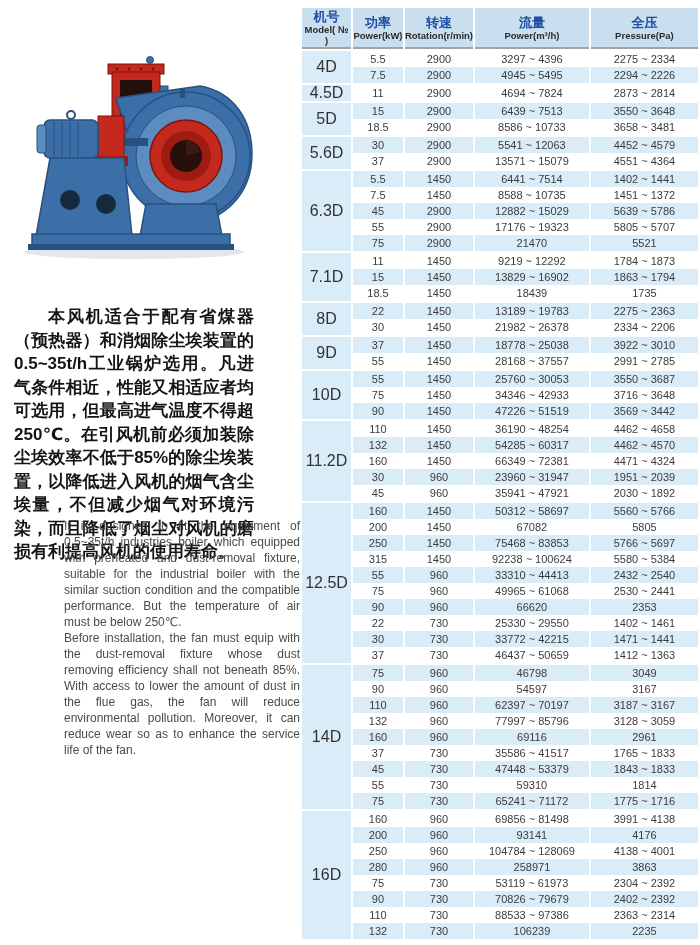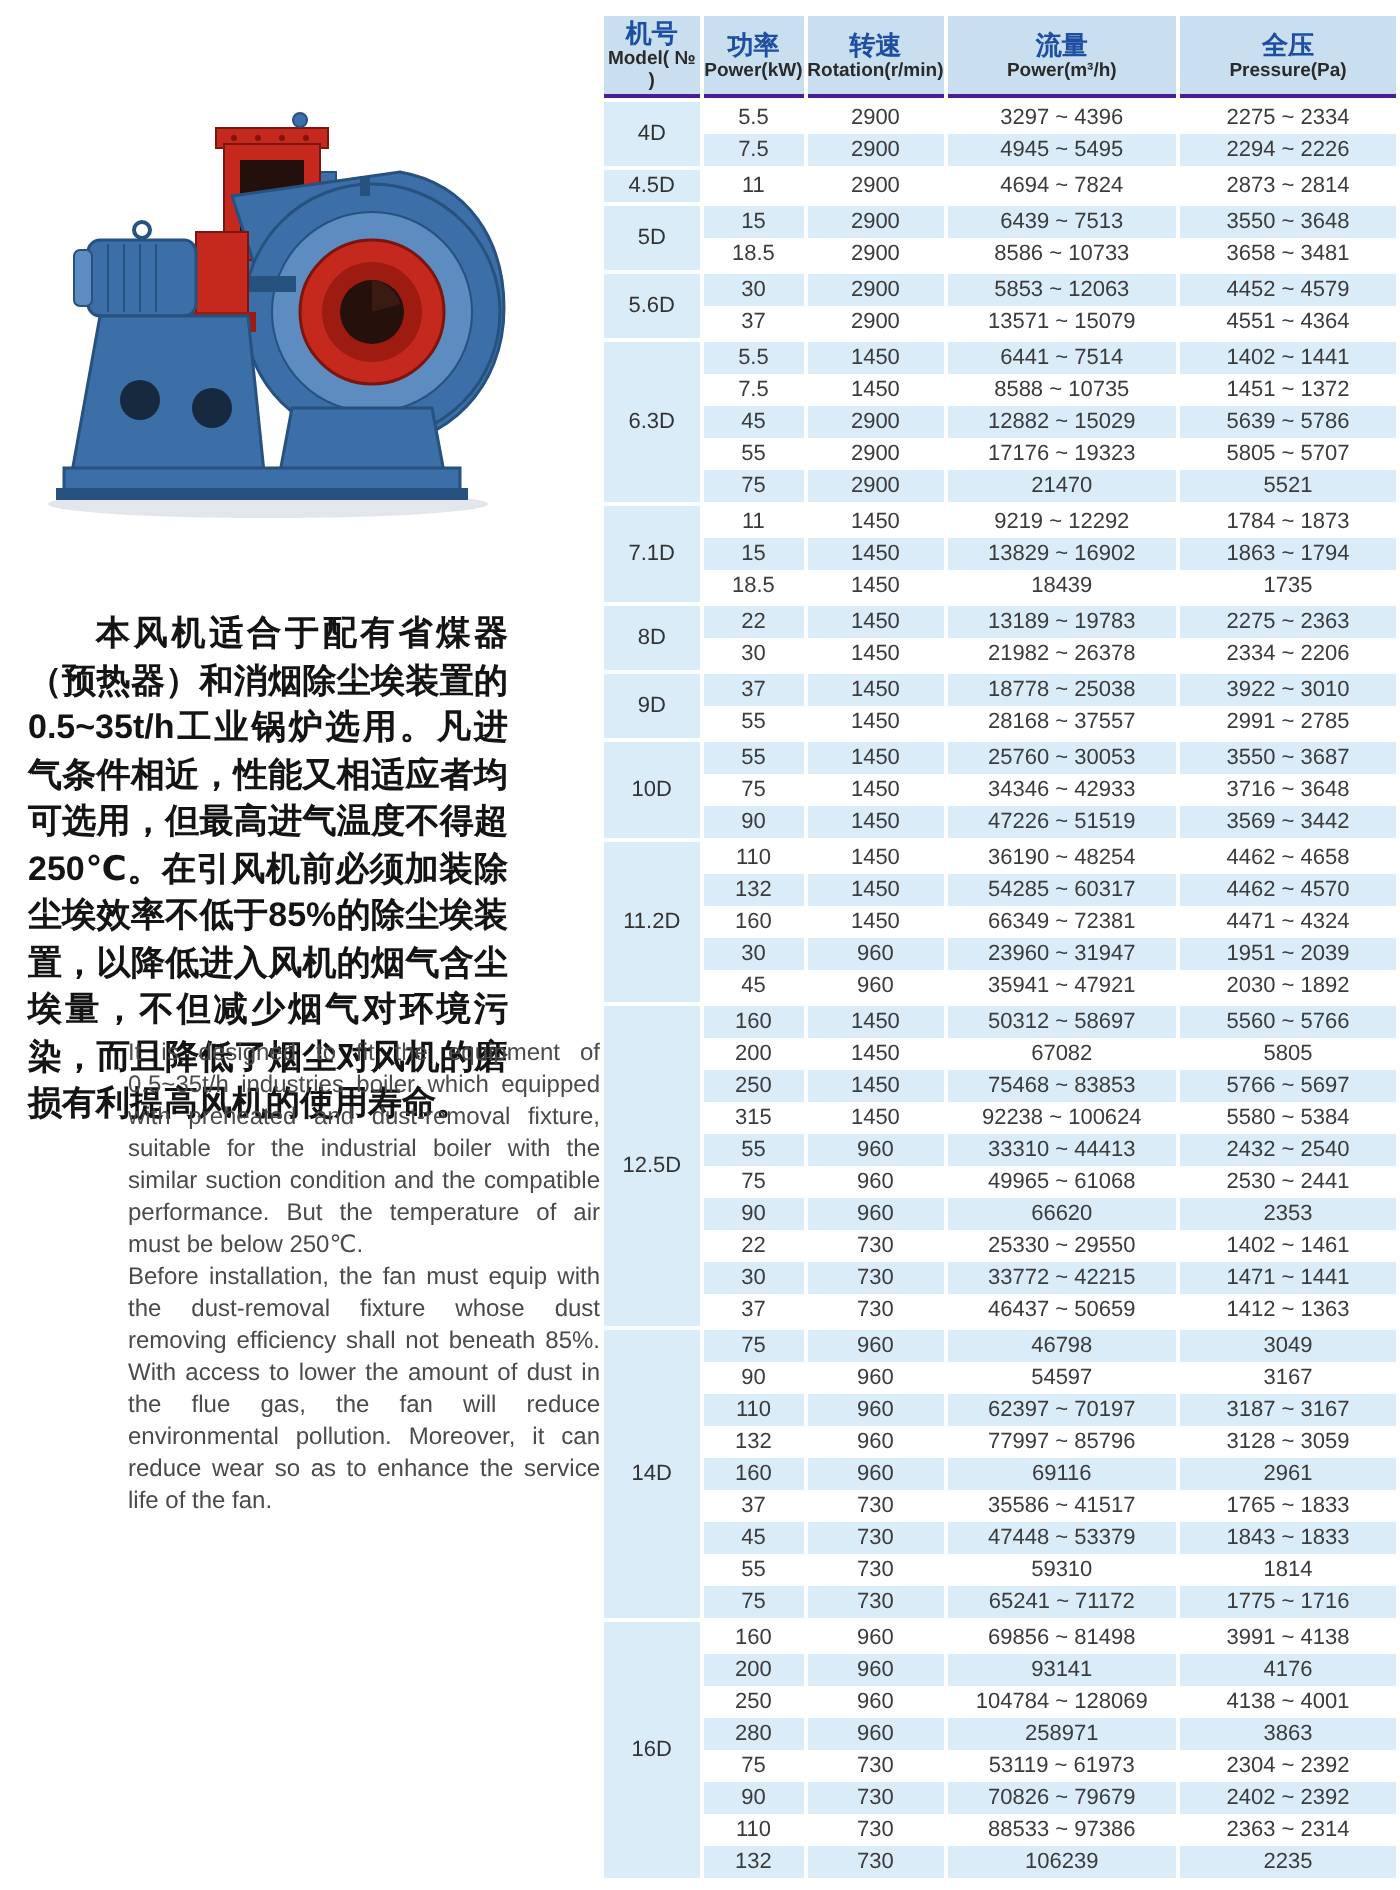--- a/index.html
+++ b/index.html
@@ -23,30 +23,30 @@
     position:absolute;left:16px;top:518px;width:236px;
     font-size:12px;line-height:16px;color:#4a4a4a;text-align:justify;margin-left:48px;
   }
   .en-para p{margin:0;}
   table.spec{
     position:absolute;left:300px;top:8px;
     border-collapse:separate;border-spacing:2px 0;table-layout:fixed;
   }
   .spec th{
     background:var(--hdr);height:36px;padding:1px 0;text-align:center;
-    vertical-align:middle;border-bottom:2px solid #4c1d95;
+    vertical-align:middle;border-bottom:2px solid #a3a3a3;
   }
   .spec th .h-zh{display:block;font-size:13px;font-weight:bold;color:var(--hdrtext);line-height:15px;}
   .spec th .h-en{display:block;font-size:9.5px;font-weight:bold;color:#2a2a2a;line-height:11px;}
   .spec td{
     height:16px;line-height:16px;padding:0;text-align:center;
     font-size:11px;color:var(--celltext);background:#ffffff;white-space:nowrap;
   }
   .spec tr.alt td{background:var(--stripe);}
-  .spec td.model{background:var(--stripe);font-size:11px;color:#333;}
+  .spec td.model{background:var(--stripe);font-size:16px;color:#333;}
   .spec tr.gstart td{border-top:2px solid #ffffff;}
 </style>
 </head>
 <body>
 
 <div class="fan-wrap">
   <svg width="290" height="236" viewBox="0 0 290 236">
 
     <ellipse cx="130" cy="224" rx="110" ry="7" fill="#e3e6ea"></ellipse>
 
@@ -176,21 +176,21 @@
       <tr>
         <td>18.5</td>
         <td>2900</td>
         <td>8586 ~ 10733</td>
         <td>3658 ~ 3481</td>
       </tr>
       <tr class="gstart alt">
         <td class="model" rowspan="2">5.6D</td>
         <td>30</td>
         <td>2900</td>
-        <td>5853 ~ 12063</td>
+        <td>5541 ~ 12063</td>
         <td>4452 ~ 4579</td>
       </tr>
       <tr>
         <td>37</td>
         <td>2900</td>
         <td>13571 ~ 15079</td>
         <td>4551 ~ 4364</td>
       </tr>
       <tr class="gstart alt">
         <td class="model" rowspan="5">6.3D</td>

